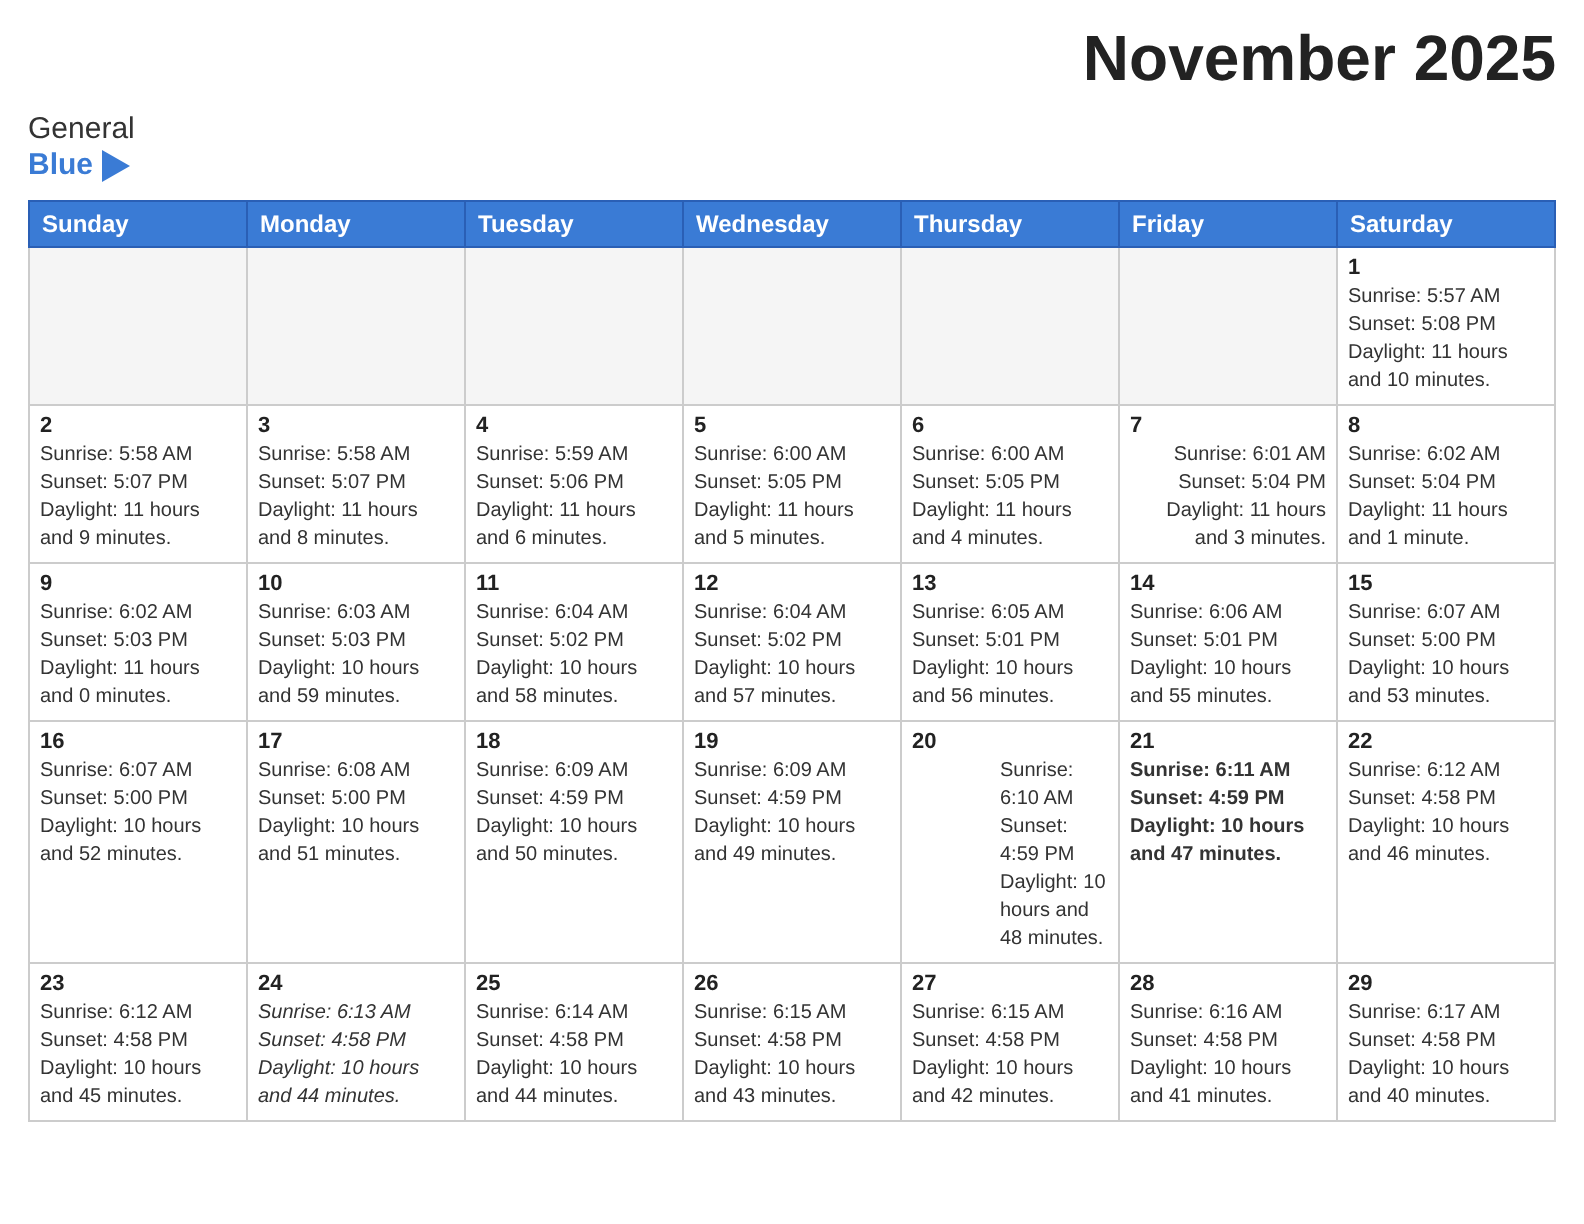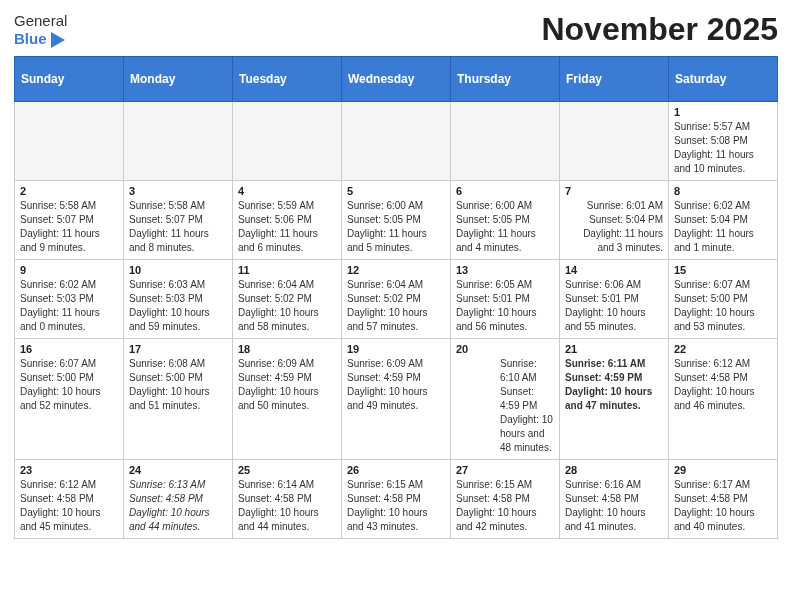--- a/index.html
+++ b/index.html
@@ -19,20 +19,21 @@
     .header {
       display: flex;
       justify-content: space-between;
       align-items: flex-start;
       margin-bottom: 8px;
     }
     .logo {
       display: flex;
       align-items: center;
       gap: 4px;
+      margin-top: 44px;
     }
     .title-block {
       text-align: center;
     }
     .month-title {
       font-size: 32px;
       font-weight: bold;
       color: #222;
       line-height: 1.1;
     }
@@ -43,21 +44,21 @@
     .calendar {
       width: 100%;
       border-collapse: collapse;
       border: 1px solid #ccc;
     }
     .calendar th {
       background: #3a7bd5;
       color: #fff;
       font-size: 12px;
       font-weight: bold;
-      padding: 15px 6px;
+      padding: 4px 6px;
       text-align: left;
       border: 1px solid #2a5fb5;
     }
     .calendar td {
       width: calc(100% / 7);
       vertical-align: top;
       padding: 4px 5px;
       border: 1px solid #ccc;
       font-size: 9.5px;
       color: #333;

